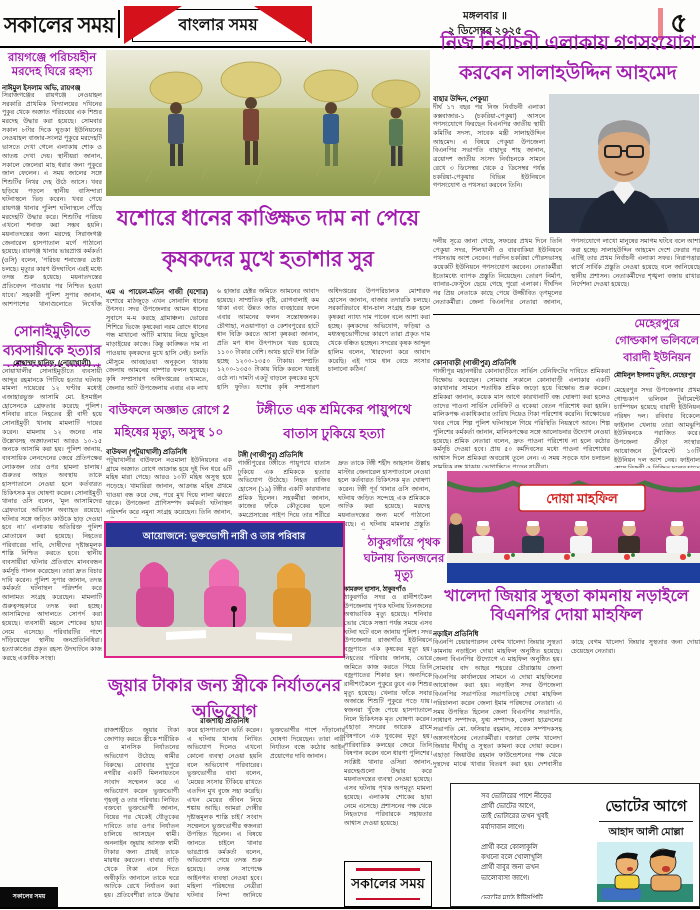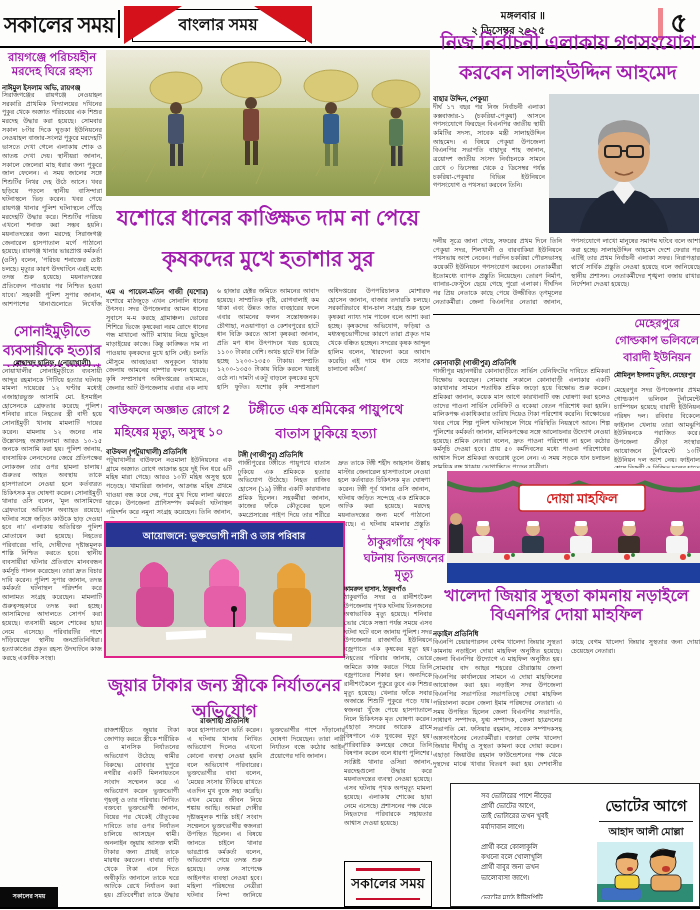--- a/index.html
+++ b/index.html
@@ -10,21 +10,21 @@
   .byline{font-size:6.8px;font-weight:bold;color:#000;overflow:hidden;white-space:nowrap;}
   .byline.center{text-align:center;}
   .bodytxt{font-size:6.3px;line-height:1.38;text-align:justify;color:#1a1a1a;overflow:hidden;column-fill:auto;}
   .rule{background:#000;}
   .prelines{white-space:pre-line;}
   
   .masthead{font-weight:900;font-size:21px;letter-spacing:-.5px;white-space:nowrap;}
   .ribbon-white{background:#fff;border:1.5px solid #000;}
   .tri{width:0;height:0;position:absolute;}
   .pagenum{font-size:27px;font-weight:900;}
-  .datebox{font-size:10.5px;text-align:right;line-height:1.45;font-weight:600;}
+  .datebox{font-size:10.5px;text-align:center;line-height:1.45;font-weight:600;}
   .brandbox{border:1.5px solid #000;display:flex;flex-direction:column;align-items:center;justify-content:center;gap:2px;}
   .brandbox .nm{font-weight:900;font-size:13.5px;white-space:nowrap;}
   .redbar{width:64px;height:2.5px;background:#c8102e;}
   .blackbox{background:#0a0a0a;color:#fff;font-size:6px;font-weight:bold;display:flex;align-items:center;justify-content:center;text-align:center;line-height:1.2;}
   .poembox{border:1.2px solid #222;}
   .poem-title{font-size:15px;font-weight:800;text-align:center;border-bottom:1.2px solid #222;padding-bottom:2px;}
   .poem-author{font-size:10px;font-weight:600;text-align:center;border-bottom:1.2px solid #222;padding:2px 0 3px;}
   .poemtxt{font-size:6.8px;line-height:1.5;overflow:hidden;}
   svg{display:block;}
 </style>
@@ -120,21 +120,21 @@
   <div class="abs hl" style="left:106px;top:198px;width:324px;height:84px;font-size:21px;line-height:1.95;">যশোরে ধানের কাঙ্ক্ষিত দাম না পেয়ে কৃষকদের মুখে হতাশার সুর</div>
   <div class="abs bodytxt" style="left:106px;top:287px;width:324px;height:110px;column-count:3;column-gap:9px;">
     <span class="byline">এম এ পায়েল-মতিন গাজী (যশোর)</span>
     <span>যশোরে মাঠজুড়ে এখন সোনালি ধানের উৎসব। সদর উপজেলার আমন ধানের সুবাসে ম-ম করছে গ্রামাঞ্চল। ভোরের শিশিরে ভিজে কৃষকেরা নরম রোদে ধানের গন্ধ মাখানো আঁটি মাথায় নিয়ে ছুটছেন মাড়াইয়ের কাজে। কিন্তু কাঙ্ক্ষিত দাম না পাওয়ায় কৃষকদের মুখে হাসি নেই। চলতি মৌসুমে আবহাওয়া অনুকূলে থাকায় জেলায় আমনের বাম্পার ফলন হয়েছে। কৃষি সম্প্রসারণ অধিদপ্তরের তথ্যমতে, জেলার আট উপজেলায় এবার এক লাখ ৬ হাজার হেক্টর জমিতে আমনের আবাদ হয়েছে। সাম্প্রতিক বৃষ্টি, রোগবালাই কম থাকা এবং উন্নত জাত ব্যবহারের ফলে এবার আমনের ফলন সন্তোষজনক। চৌগাছা, নওয়াপাড়া ও কেশবপুরের হাটে ধান বিক্রি করতে আসা কৃষকরা জানান, প্রতি মণ ধান উৎপাদনে খরচ হয়েছে ১১০০ টাকার বেশি। অথচ হাটে ধান বিক্রি হচ্ছে ১২০০-১৩৫০ টাকায়। সম্প্রতি ১২০০-১৩৫০ টাকায় বিক্রি করলে খরচই ওঠে না। দামটা একটু বাড়লে কৃষকের মুখে হাসি ফুটত। যশোর কৃষি সম্প্রসারণ অধিদপ্তরের উপপরিচালক মোশারফ হোসেন জানান, বাজার তদারকি চলছে। সরকারিভাবে ধান-চাল সংগ্রহ শুরু হলে কৃষকরা ন্যায্য দাম পাবেন বলে আশা করা হচ্ছে। কৃষকদের অভিযোগ, ফড়িয়া ও মধ্যস্বত্বভোগীদের কারণে তারা প্রকৃত দাম থেকে বঞ্চিত হচ্ছেন। সদরের কৃষক আব্দুল হালিম বলেন, 'ধারদেনা করে আবাদ করেছি। এই দামে ধান বেচে সংসার চালানো কঠিন।'</span>
   </div>
 
   <div class="abs hl" style="left:106px;top:399px;width:126px;height:46px;font-size:12px;line-height:1.85;">বাউফলে অজ্ঞাত রোগে 2 মহিষের মৃত্যু, অসুস্থ ১০</div>
   <div class="abs byline" style="left:106px;top:446px;width:126px;text-align:left;">বাউফল (পটুয়াখালী) প্রতিনিধি</div>
   <div class="abs bodytxt" style="left:106px;top:456px;width:126px;height:62px;">পটুয়াখালীর বাউফলে নওমালা ইউনিয়নের এক গ্রামে অজ্ঞাত রোগে আক্রান্ত হয়ে দুই দিন ধরে ৬টি মহিষ মারা গেছে। আরও ১০টি মহিষ অসুস্থ হয়ে পড়েছে। খামারিরা জানান, আক্রান্ত মহিষ প্রথমে খাওয়া বন্ধ করে দেয়, পরে মুখ দিয়ে লালা ঝরতে থাকে। উপজেলা প্রাণিসম্পদ কর্মকর্তা ঘটনাস্থল পরিদর্শন করে নমুনা সংগ্রহ করেছেন। তিনি জানান, পরীক্ষার প্রতিবেদন পাওয়ার পর রোগ শনাক্ত করা যাবে। আতঙ্কে খামারিরা মহিষ নিয়ে দুশ্চিন্তায় পড়েছেন।</div>
 
-  <div class="abs hl" style="left:230px;top:398px;width:192px;height:50px;font-size:13.5px;line-height:1.8;">টঙ্গীতে এক শ্রমিকের পায়ুপথে বাতাস ঢুকিয়ে হত্যা</div>
+  <div class="abs hl" style="left:238px;top:398px;width:192px;height:50px;font-size:13.5px;line-height:1.8;">টঙ্গীতে এক শ্রমিকের পায়ুপথে বাতাস ঢুকিয়ে হত্যা</div>
   <div class="abs byline" style="left:238px;top:449px;width:192px;text-align:left;">টঙ্গী (গাজীপুর) প্রতিনিধি</div>
   <div class="abs bodytxt" style="left:238px;top:459px;width:92px;height:59px;">গাজীপুরের টঙ্গীতে পায়ুপথে বাতাস ঢুকিয়ে এক শ্রমিককে হত্যার অভিযোগ উঠেছে। নিহত রাজিব হোসেন (১৯) টঙ্গীর একটি কারখানার শ্রমিক ছিলেন। সহকর্মীরা জানান, কাজের ফাঁকে কৌতুকের ছলে কমপ্রেসারের পাইপ দিয়ে তার শরীরে বাতাস ঢুকিয়ে দেওয়া হয়। এতে তার পেট ফুলে গিয়ে তিনি গুরুতর অসুস্থ হয়ে পড়েন।</div>
   <div class="abs bodytxt" style="left:338px;top:459px;width:92px;height:71px;">দ্রুত তাকে টঙ্গী শহীদ আহসান উল্লাহ মাস্টার জেনারেল হাসপাতালে নেওয়া হলে কর্তব্যরত চিকিৎসক মৃত ঘোষণা করেন। টঙ্গী পূর্ব থানার ওসি জানান, ঘটনায় জড়িত সন্দেহে এক শ্রমিককে আটক করা হয়েছে। মরদেহ ময়নাতদন্তের জন্য মর্গে পাঠানো হয়েছে। এ ঘটনায় মামলার প্রস্তুতি চলছে। শ্রমিকদের মধ্যে ক্ষোভ বিরাজ করছে।</div>
 
   <div class="abs" style="left:104px;top:521px;width:241px;height:137px;border:2px solid #e0218a;box-sizing:border-box;background:#c9cec5;">
     <svg width="237" height="133" viewBox="0 0 237 133">
       <rect width="237" height="133" fill="#c6cbc2"></rect>
       <rect x="0" y="0" width="237" height="24" fill="#283593"></rect>
       <text x="118" y="16" text-anchor="middle" font-size="9.5" font-weight="bold" fill="#ffffff">আয়োজনে: ভূক্তভোগী নারী ও তার পরিবার</text>
 

